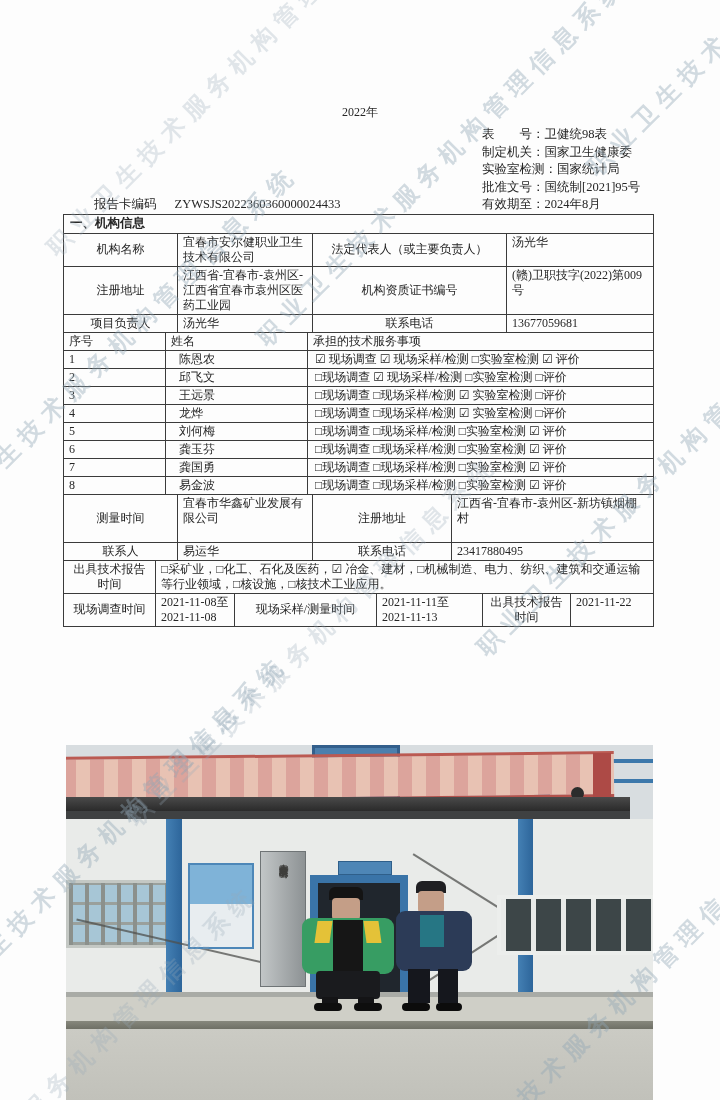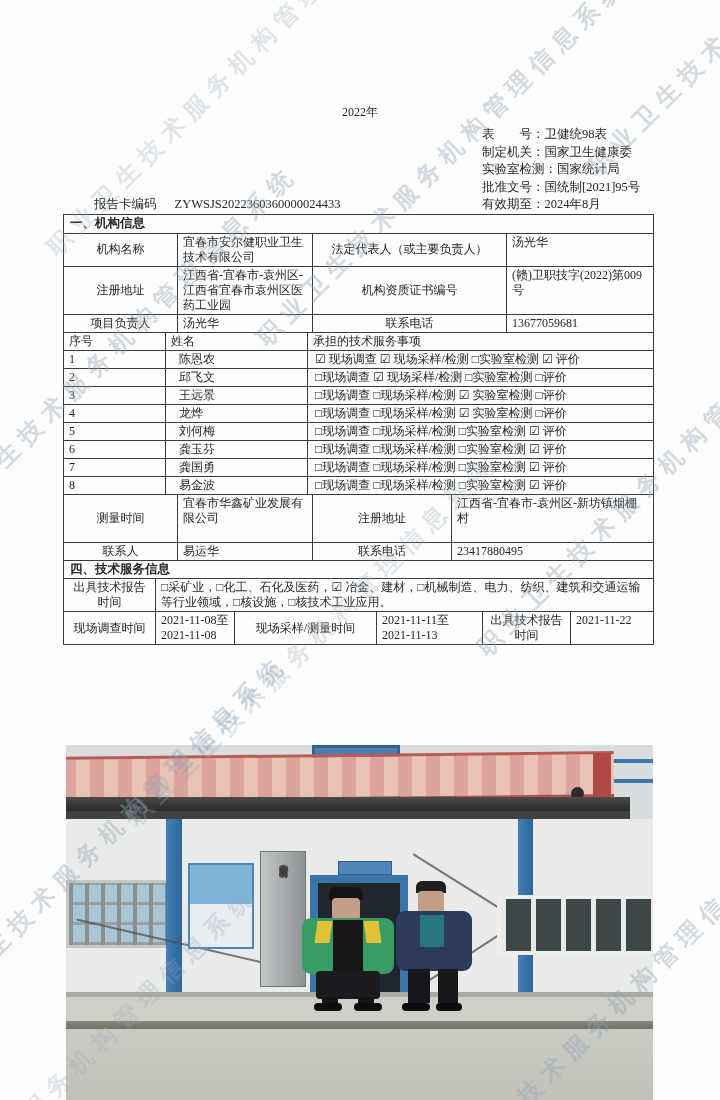--- a/index.html
+++ b/index.html
@@ -233,23 +233,20 @@
     <table>
       <colgroup>
           <col style="width:92px">
           <col style="width:79px">
           <col style="width:142px">
           <col style="width:106px">
           <col style="width:88px">
           <col style="width:83px">
         </colgroup>
       <tbody>
-          <tr class="sec">
-            <td colspan="6">四、技术服务信息</td>
-          </tr>
       <tr style="height:32px">
         <td class="lbl">出具技术报告时间</td>
         <td class="val" colspan="5">□采矿业，□化工、石化及医药，☑ 冶金、建材，□机械制造、电力、纺织、建筑和交通运输等行业领域，□核设施，□核技术工业应用。</td>
       </tr>
       <tr style="height:32px">
         <td class="lbl">现场调查时间</td>
         <td class="val">2021-11-08至2021-11-08</td>
         <td class="lbl">现场采样/测量时间</td>
         <td class="val">2021-11-11至2021-11-13</td>
         <td class="lbl">出具技术报告时间</td>

